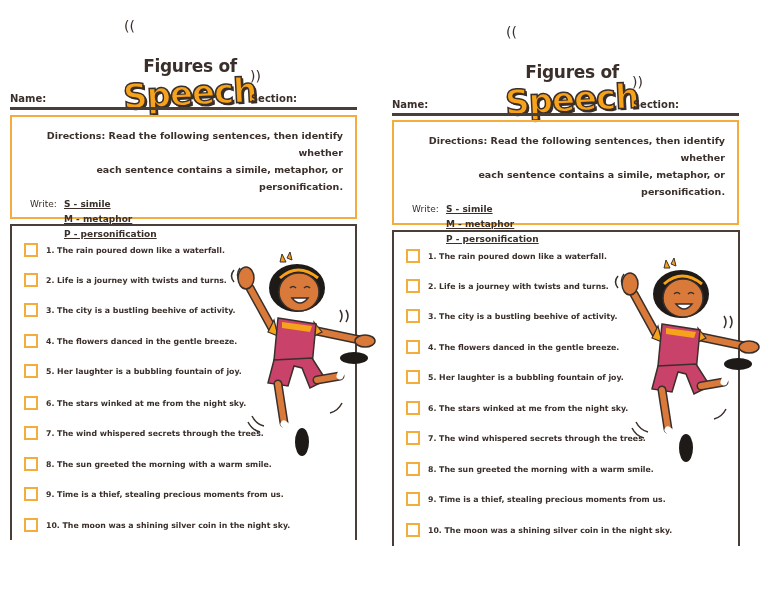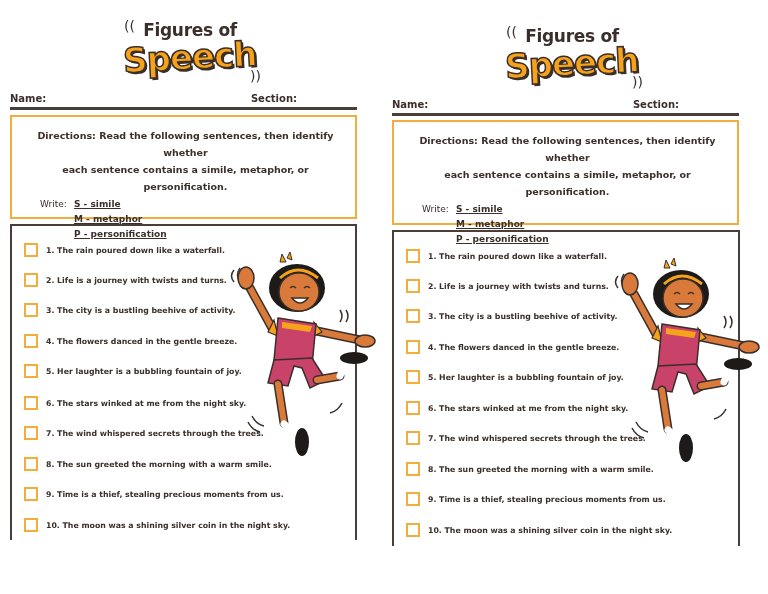--- a/index.html
+++ b/index.html
@@ -5,41 +5,42 @@
   html, body { margin:0; padding:0; }
   body {
     width:768px; height:594px; background:#ffffff; position:relative; overflow:hidden;
     font-family:"DejaVu Sans", sans-serif; color:#3a2f2a;
   }
   .sheet { position:absolute; }
   .title-wrap { position:absolute; text-align:center; }
   .title-top {
     font-weight:bold; font-size:17px; color:#3a2f2a; letter-spacing:-0.3px;
     font-family:"DejaVu Sans", sans-serif;
+    margin-top:36px;
   }
   .title-main {
     font-weight:bold; font-size:34px; line-height:34px; color:#f7a21b;
     font-family:"DejaVu Sans", sans-serif; letter-spacing:-1px;
     -webkit-text-stroke:1.5px #3a2f2a; transform:rotate(-3deg); display:inline-block;
     text-shadow:2px 2px 0 #3a2f2a;
   }
   .squiggle { position:absolute; font-size:14px; color:#3a2f2a; font-family:"DejaVu Sans", sans-serif; }
   .name-row {
     position:absolute; display:flex; justify-content:space-between;
     font-weight:bold; font-size:10px; color:#3a2f2a;
     border-bottom:3px solid #4a3f38; padding-bottom:3px;
   }
   .name-row span:last-child { margin-right:60px; }
   .directions {
     position:absolute; border:2.5px solid #f2ad3d; box-sizing:border-box;
     padding:10px 12px 8px 16px; font-size:9px;
   }
-  .dir-text { font-weight:bold; font-size:9.5px; line-height:17px; color:#3a2f2a; text-align:center; }
+  .dir-text { font-weight:bold; font-size:9.5px; line-height:17px; color:#3a2f2a; text-align:right; }
   .write-row { display:flex; margin-top:2px; line-height:15px; color:#3a2f2a; font-size:9px; }
-  .write-label { width:34px; margin-left:12px; }
+  .write-label { width:34px; margin-left:2px; }
   .write-list div { font-weight:bold;text-decoration:underline; }
   .list-box {
     position:absolute; border-left:2.5px solid #4a3f38; border-right:2.5px solid #4a3f38;
     border-top:2.5px solid #4a3f38; box-sizing:border-box;
   }
   .item { position:absolute; display:flex; align-items:center; }
   .cb {
     width:14px; height:14px; border:2.5px solid #f2ad3d; box-sizing:border-box; margin-right:8px; flex:none;
     background:#fff;
   }

